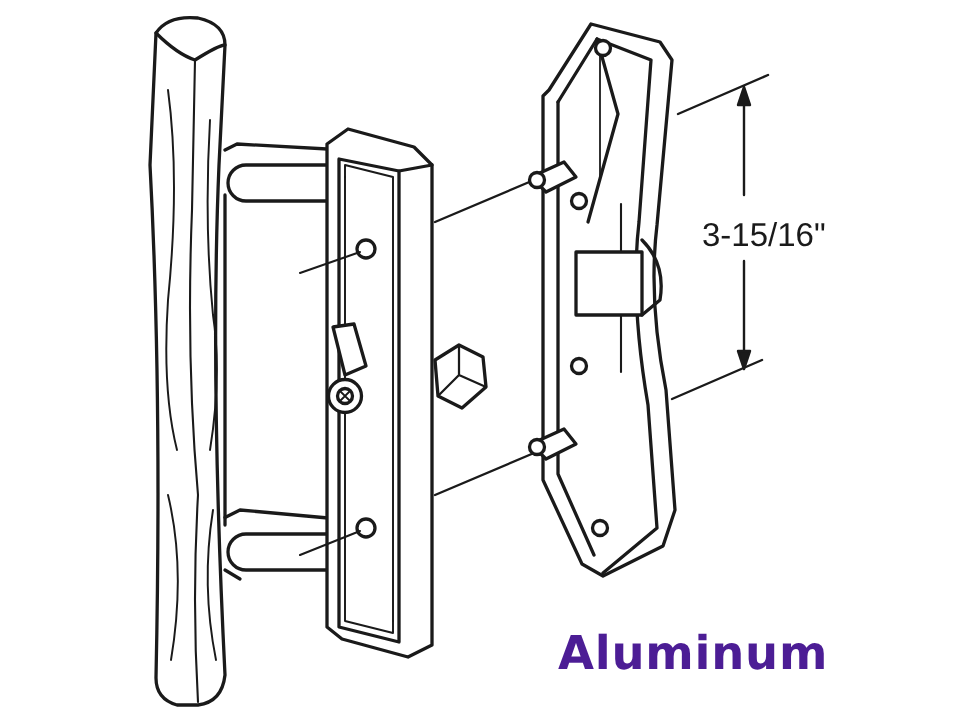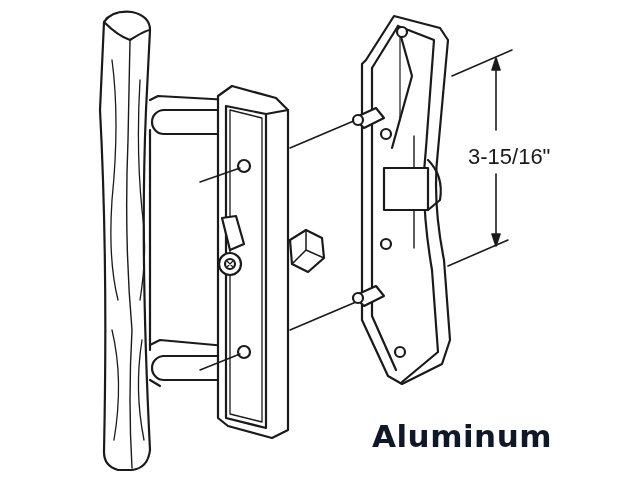--- a/index.html
+++ b/index.html
@@ -1,19 +1,19 @@
 <!DOCTYPE html>
 <html><head>
   <meta charset="utf-8">
   <style>
     html, body { margin:0; padding:0; background:#ffffff; }
     .canvas { position:relative; width:640px; height:480px; background:#ffffff; overflow:hidden; }
     svg { position:absolute; left:0; top:0; }
     .dim-label { position:absolute; left:468px; top:142px; font-family:"Liberation Sans", sans-serif; font-size:22px; color:#1a1a1a; white-space:nowrap; background:#fff; padding:2px 0; }
-    .material-label { position:absolute; left:372px; top:418px; font-family:"DejaVu Sans", sans-serif; font-weight:bold; font-size:31px; color:#0f172a; letter-spacing:0.5px; }
+    .material-label { position:absolute; left:372px; top:418px; font-family:"DejaVu Sans", sans-serif; font-weight:bold; font-size:31px; color:#4c1d95; letter-spacing:0.5px; }
   </style>
 </head>
 <body>
 
 <div class="canvas">
   <svg width="640" height="480" viewBox="0 0 640 480" fill="none" stroke="#1a1a1a" stroke-width="2.2" stroke-linejoin="round" stroke-linecap="round">
 
     <g>
       <path d="M104 22 Q112 10 132 12 Q150 16 150 30 L146 110 Q140 250 150 450 Q148 468 132 470 L118 470 Q104 466 104 452 Q108 260 100 110 Z" fill="#fff"></path>
       <path d="M104 22 Q118 36 130 40 Q146 30 150 30"></path>

